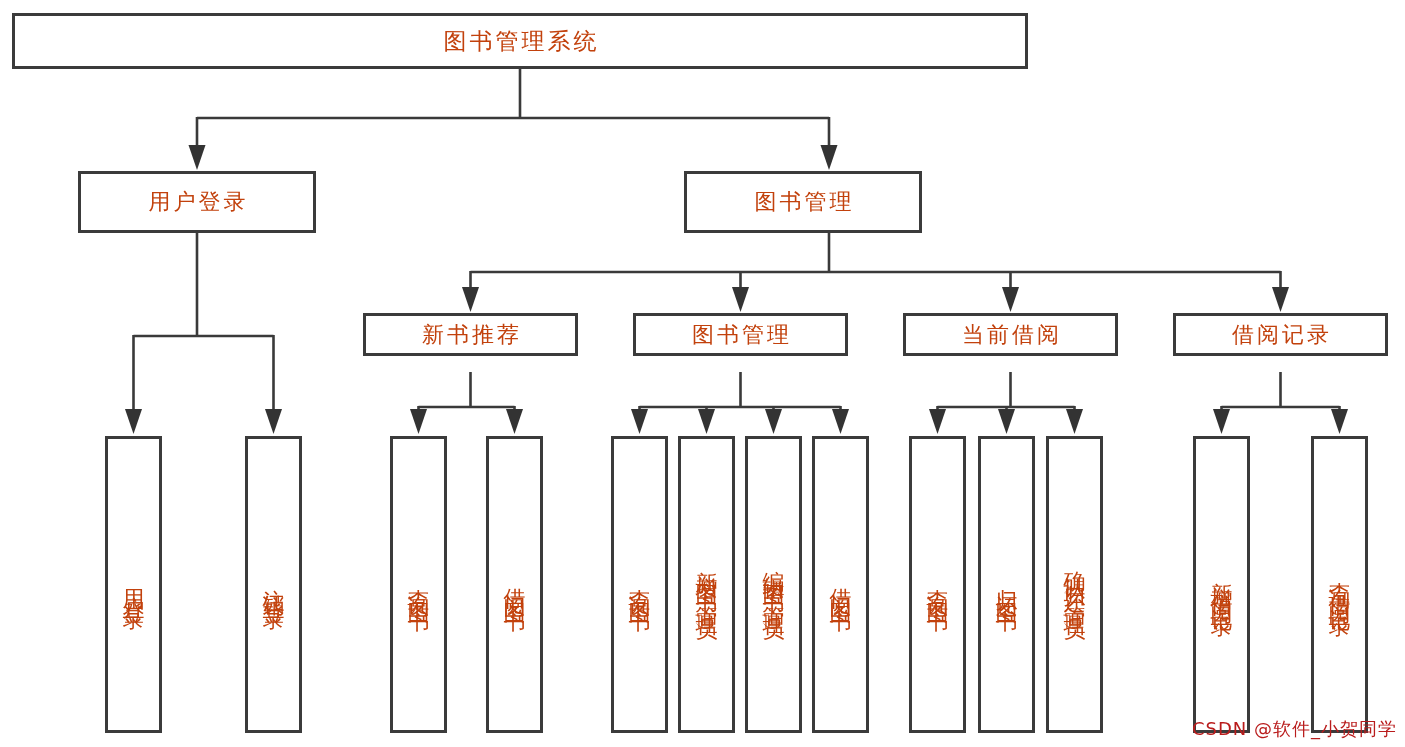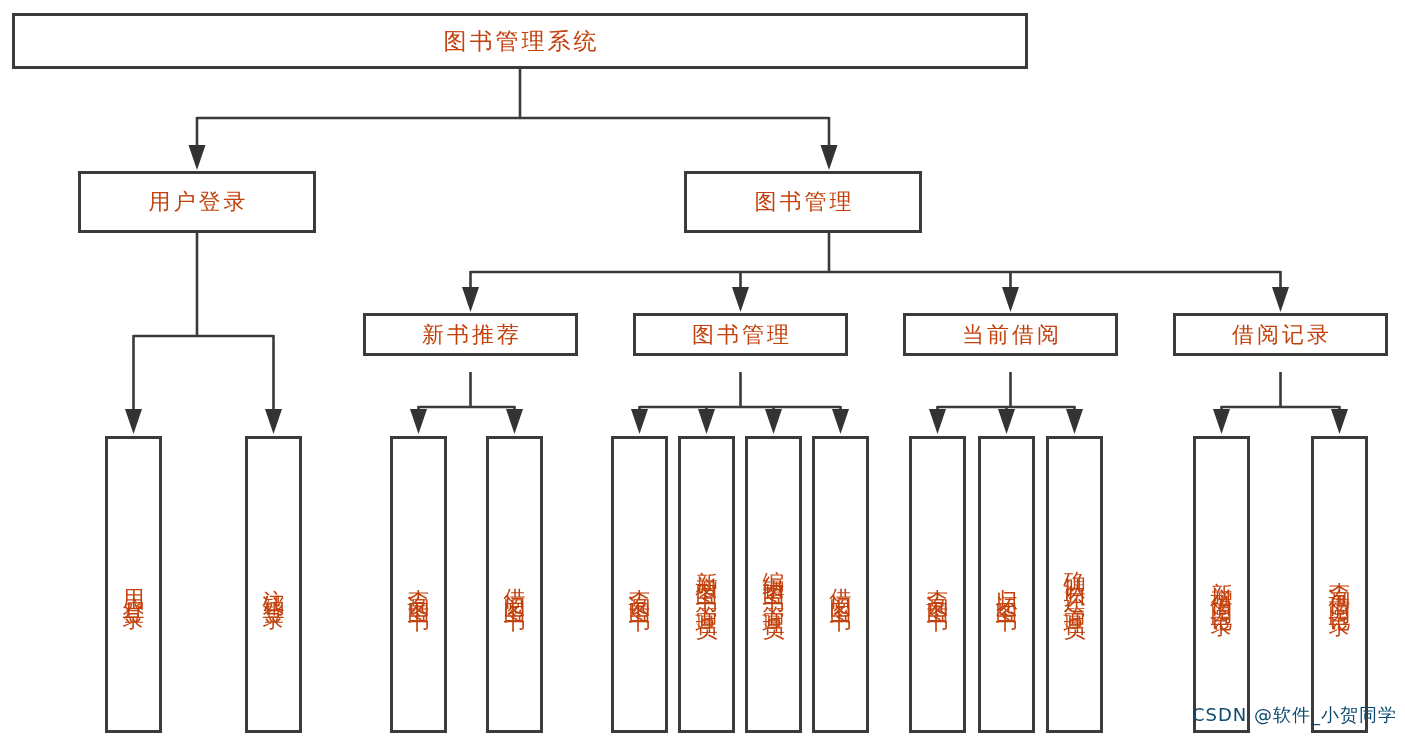--- a/index.html
+++ b/index.html
@@ -43,23 +43,23 @@
   .leaf .v-label {
     writing-mode: vertical-rl;
     text-orientation: mixed;
     font-size: 22px;
     letter-spacing: 7px;
     line-height: 1;
     white-space: nowrap;
   }
   .watermark {
     position: absolute;
-    right: 8px; bottom: 20px;
+    right: 8px; bottom: 6px;
     font-size: 18px;
-    color: #0c4a6e;
+    color: #b91c1c;
     letter-spacing: 1px;
     z-index: 5;
     white-space: nowrap;
   }
 </style>
 </head>
 <body>
 
 <div class="canvas">
 

